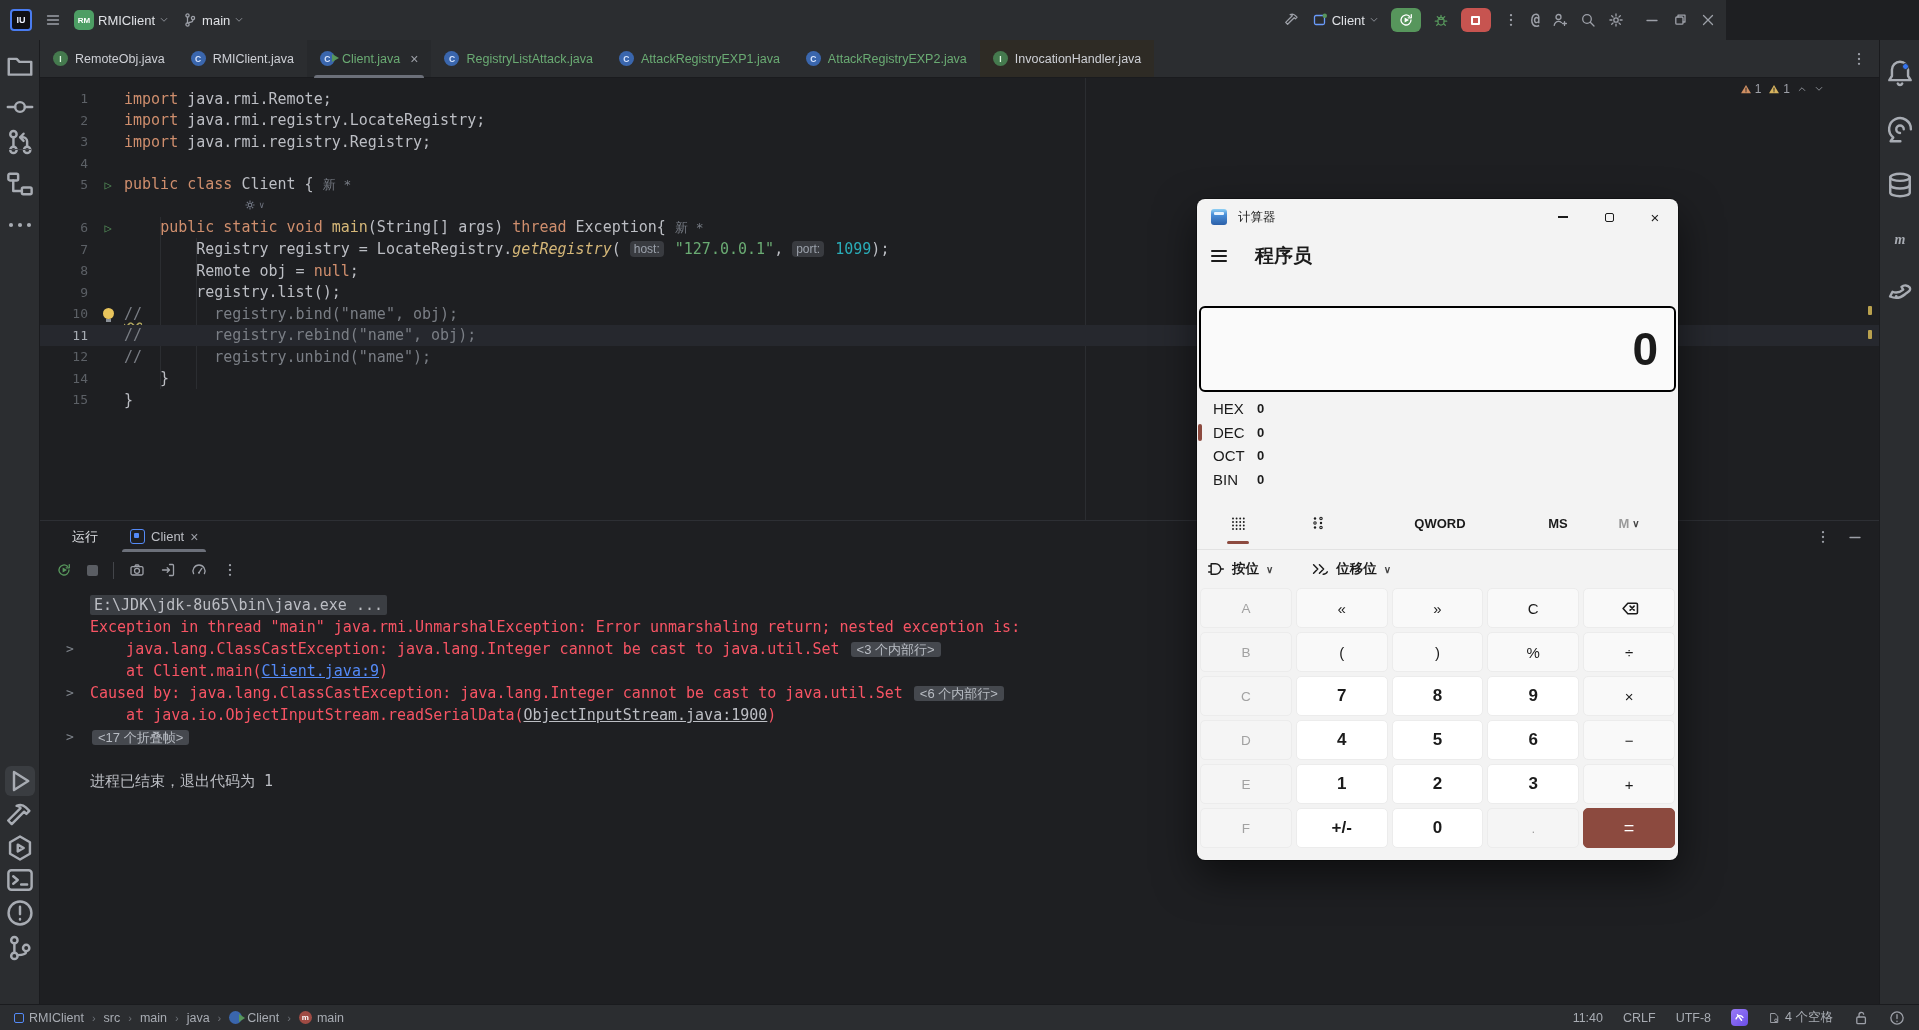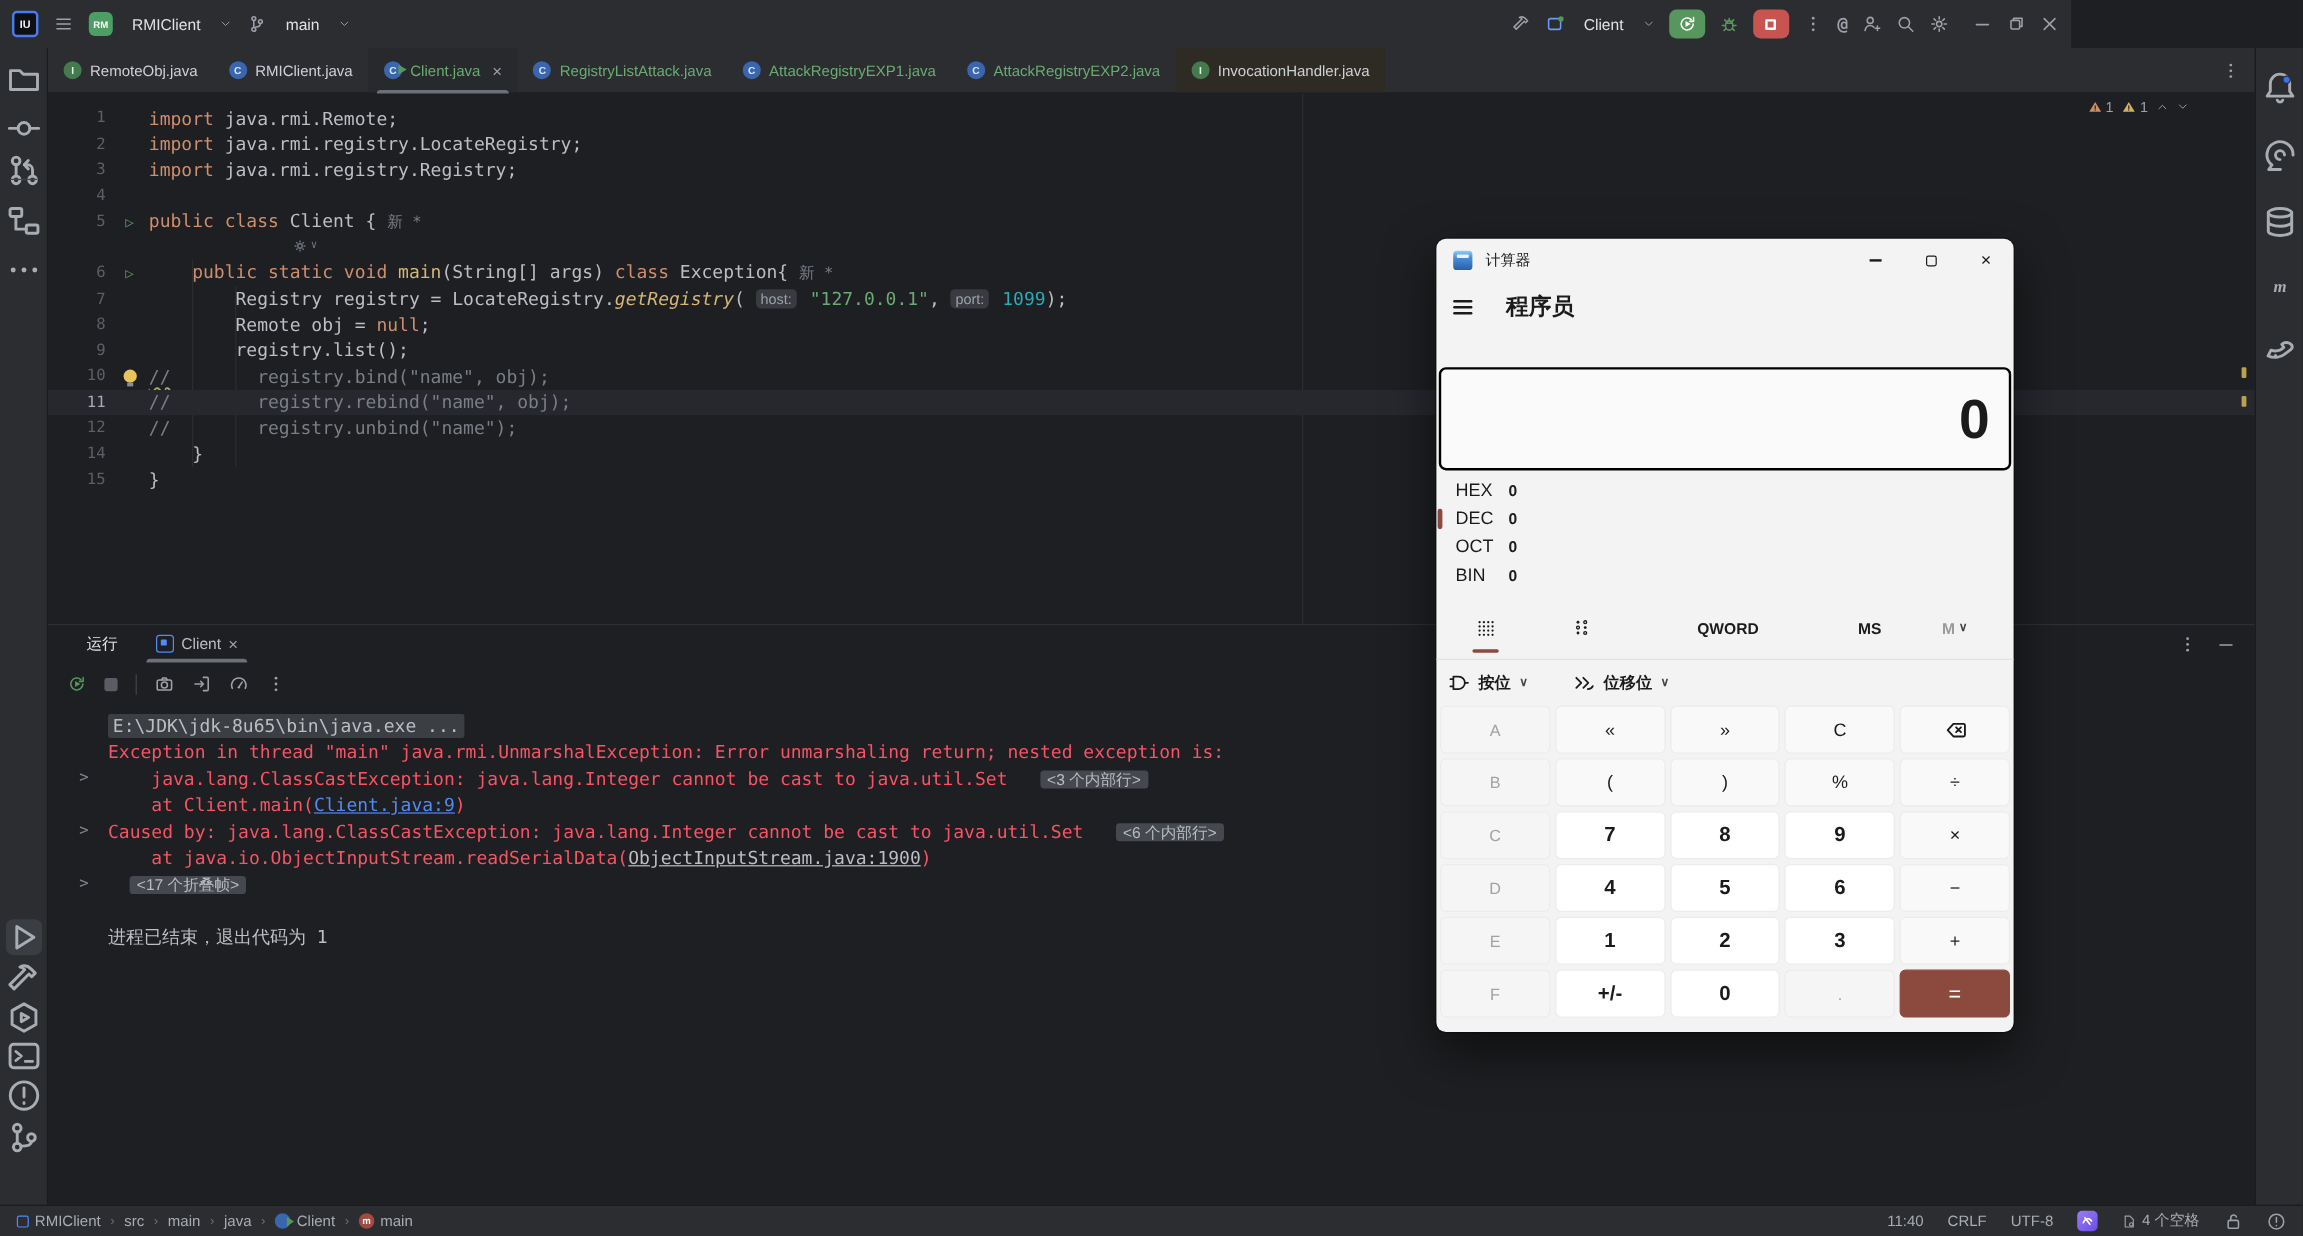--- a/index.html
+++ b/index.html
@@ -8,21 +8,21 @@
 .ico{display:inline-flex;align-items:center;justify-content:center;color:#9da0a8;flex:none}
 .ico svg{width:16px;height:16px}
 .ico.s12 svg{width:12px;height:12px}
 .ico.s10 svg{width:10px;height:10px}
 .ico.s18 svg{width:18px;height:18px}
 
 .topbar{position:absolute;left:0;top:0;width:1726px;height:40px;background:#2b2d30;display:flex;align-items:center;z-index:10}
 .tb-left{display:flex;align-items:center;gap:13px;padding-left:10px}
 .logo{width:22px;height:22px;border-radius:4px;background:#101014;border:2px solid #4a7cf0;color:#eef2ff;font:700 9px "Liberation Sans",sans-serif;display:flex;align-items:center;justify-content:center}
 .proj-chip{width:20px;height:20px;border-radius:5px;background:#4d9e64;color:#fff;font:700 8px "Liberation Sans",sans-serif;display:flex;align-items:center;justify-content:center}
-.tb-item{display:flex;align-items:center;gap:16px;color:#dfe1e5}
+.tb-item{display:flex;align-items:center;gap:4px;color:#dfe1e5}
 .tb-right{margin-left:auto;display:flex;align-items:center;gap:12px;padding-right:10px}
 .btn-green{width:30px;height:24px;border-radius:6px;background:#57965C;color:#fff;display:flex;align-items:center;justify-content:center}
 .btn-red{width:30px;height:24px;border-radius:6px;background:#C75450;color:#fff;display:flex;align-items:center;justify-content:center}
 .stop-sq{width:9px;height:9px;border:2px solid #fff;border-radius:1px}
 .bug{color:#57965C}
 
 .tabbar{position:absolute;left:40px;top:40px;width:1839px;height:38px;background:#2b2d30;display:flex;align-items:stretch;border-bottom:1px solid #1a1b1e;z-index:5}
 .tab{display:flex;align-items:center;gap:7px;padding:0 13px;font-size:12.5px;color:#ced0d6;position:relative;flex:none}
 .tab.active{background:#27292c}
 .tab.active::after{content:"";position:absolute;left:7px;right:7px;bottom:-1px;height:3px;border-radius:3px 3px 0 0;background:#6c707a}
@@ -76,21 +76,21 @@
 .rp-toolbar{height:36px;display:flex;align-items:center;gap:15px;padding-left:16px}
 .vdiv{width:1px;height:17px;background:#43454a}
 .stop-gray{width:11px;height:11px;background:#5a5d63;border-radius:2px}
 .console{font-family:"DejaVu Sans Mono",monospace;font-size:15px;padding-top:6px}
 .krow{display:flex;height:22px;align-items:center}
 .kgut{width:50px;flex:none;position:relative;height:100%}
 .kfold{position:absolute;left:26px;top:3px;color:#7f848c;font-size:13px}
 .kcode{white-space:pre}
 .ck-chip{background:#3b3e43;color:#bcbec4;padding:1px 4px;border-radius:2px}
 .ck-err{color:#F75464}
-.ck-badge{background:#45484e;color:#b8bcc3;padding:0 6px;border-radius:3px;font-size:13px;margin-left:18px;font-family:"Liberation Sans",sans-serif}
+.ck-badge{background:#45484e;color:#b8bcc3;padding:0 6px;border-radius:3px;font-size:13px;margin-left:2px;font-family:"Liberation Sans",sans-serif}
 .ck-lnk{color:#548AF7;text-decoration:underline}
 .ck-glnk{color:#bcbec4;text-decoration:underline}
 .ck-plain{color:#bcbec4}
 
 .statusbar{position:absolute;left:0;top:1004px;width:1919px;height:26px;background:#2b2d30;border-top:1px solid #1a1b1e;display:flex;align-items:center;font-size:12.5px;color:#a8acb3;padding:0 14px;z-index:10}
 .crumbs{display:flex;align-items:center;gap:8px}
 .crumb{display:flex;align-items:center;gap:5px}
 .csep{color:#6f737a;font-size:11px}
 .mod-ico{width:10px;height:10px;border:1.5px solid #548AF7;border-radius:2px}
 .cls-ico{width:13px;height:13px;border-radius:50%;background:#3a66ad;position:relative}
@@ -450,21 +450,21 @@
           <span class="code"><span class="inlay-chip"><svg viewBox="0 0 16 16" width="12" height="12" fill="none" stroke="currentColor" stroke-width="1.6">
                 <circle cx="8" cy="8" r="2.4"></circle>
                 <path d="M8 2v2.2M8 11.8V14M2 8h2.2M11.8 8H14M3.8 3.8l1.5 1.5M10.7 10.7l1.5 1.5M12.2 3.8l-1.5 1.5M5.3 10.7l-1.5 1.5"></path>
               </svg><span style="font-size:9px">∨</span></span></span>
         </div>
         <div class="crow">
           <span class="lnum">6</span>
           <span class="gico">
             <span class="runarrow">▷</span>
           </span>
-          <span class="code"><span class="tk-d">    </span><span class="tk-k">public static void </span><span class="tk-m">main</span><span class="tk-d">(String[] args) </span><span class="tk-k">class </span><span class="tk-d">Exception{ </span><span class="tk-cv">新 *</span></span>
+          <span class="code"><span class="tk-d">    </span><span class="tk-k">public static void </span><span class="tk-m">main</span><span class="tk-d">(String[] args) </span><span class="tk-k">thread </span><span class="tk-d">Exception{ </span><span class="tk-cv">新 *</span></span>
         </div>
         <div class="crow">
           <span class="lnum">7</span>
           <span class="gico"></span>
           <span class="code"><span class="tk-d">        Registry registry = LocateRegistry.</span><span class="tk-mi">getRegistry</span><span class="tk-d">( </span><span class="tk-h">host:</span><span class="tk-s"> "127.0.0.1"</span><span class="tk-d">, </span><span class="tk-h">port:</span><span class="tk-n"> 1099</span><span class="tk-d">);</span></span>
         </div>
         <div class="crow">
           <span class="lnum">8</span>
           <span class="gico"></span>
           <span class="code"><span class="tk-d">        Remote obj = </span><span class="tk-k">null</span><span class="tk-d">;</span></span>

